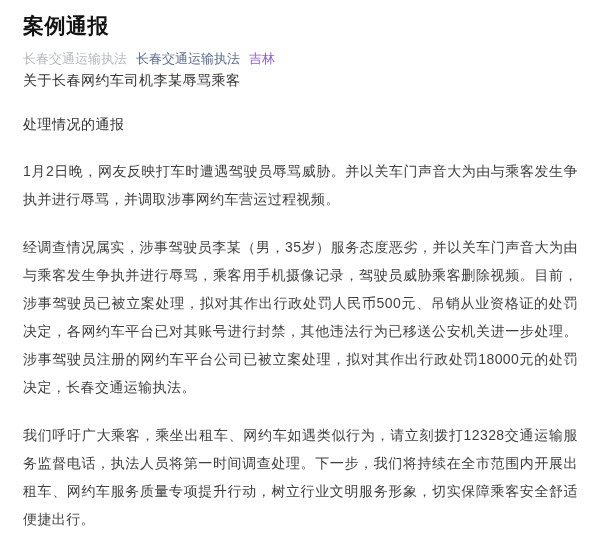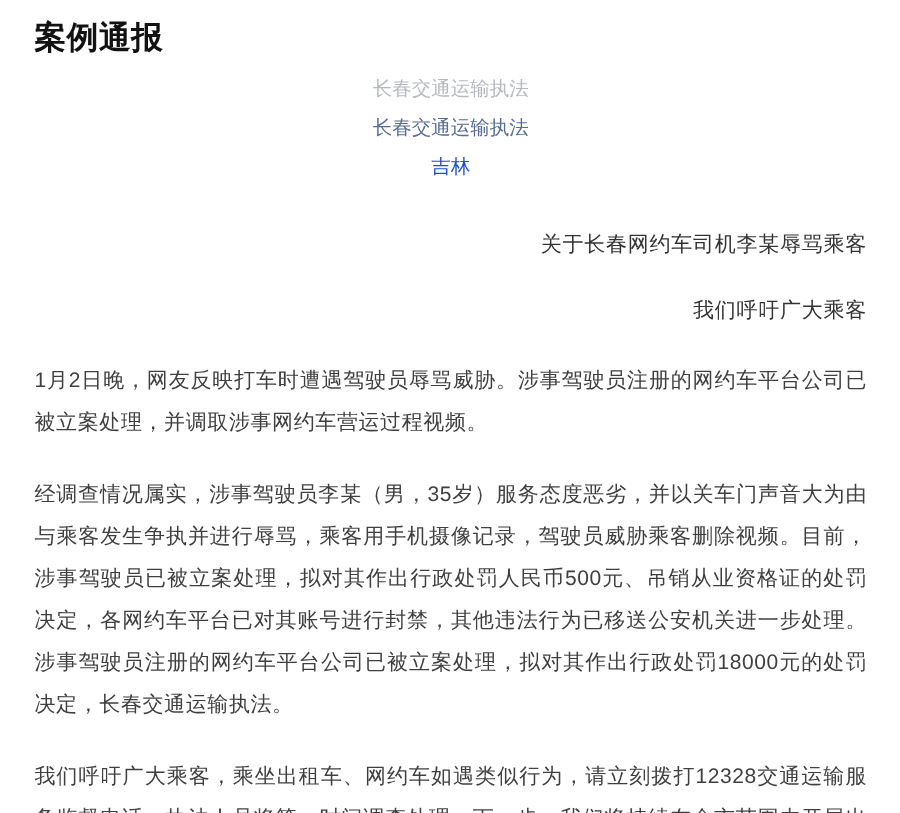--- a/index.html
+++ b/index.html
@@ -27,32 +27,30 @@
   }
   .byline {
     margin-top: 10px;
     font-size: 13px;
     line-height: 17px;
     color: #b5b9bf;
     display: flex;
     align-items: center;
     gap: 9px;
     white-space: nowrap;
-    flex-direction: column;
   }
   .byline .author { color: #b5b9bf; }
   .byline .account-link {
     color: #576b95;
     cursor: pointer;
   }
   .byline .datetime { color: #aeb2b8; }
-  .byline .location { color: #1d4ed8; }
+  .byline .location { color: #8b5cf6; }
   .article-title {
-    margin-top: 30px;
-    text-align: right;
+    text-align: left;
   }
   .article-title p {
     font-size: 14px;
     line-height: 26px;
     color: #333333;
     letter-spacing: 0.5px;
   }
   .article-title p + p { margin-top: 18px; }
   .article-body p {
     margin-top: 20px;
@@ -71,22 +69,22 @@
   <h1 class="page-title">案例通报</h1>
 
   <div class="byline">
     <span class="author">长春交通运输执法</span>
     <span class="account-link">长春交通运输执法</span>
     <span class="location">吉林</span>
   </div>
 
   <div class="article-title">
     <p>关于长春网约车司机李某辱骂乘客</p>
-    <p>我们呼吁广大乘客</p>
+    <p>处理情况的通报</p>
   </div>
 
   <div class="article-body">
-    <p>1月2日晚，网友反映打车时遭遇驾驶员辱骂威胁。涉事驾驶员注册的网约车平台公司已被立案处理，并调取涉事网约车营运过程视频。</p>
+    <p>1月2日晚，网友反映打车时遭遇驾驶员辱骂威胁。并以关车门声音大为由与乘客发生争执并进行辱骂，并调取涉事网约车营运过程视频。</p>
     <p>经调查情况属实，涉事驾驶员李某（男，35岁）服务态度恶劣，并以关车门声音大为由与乘客发生争执并进行辱骂，乘客用手机摄像记录，驾驶员威胁乘客删除视频。目前，涉事驾驶员已被立案处理，拟对其作出行政处罚人民币500元、吊销从业资格证的处罚决定，各网约车平台已对其账号进行封禁，其他违法行为已移送公安机关进一步处理。涉事驾驶员注册的网约车平台公司已被立案处理，拟对其作出行政处罚18000元的处罚决定，长春交通运输执法。</p>
     <p>我们呼吁广大乘客，乘坐出租车、网约车如遇类似行为，请立刻拨打12328交通运输服务监督电话，执法人员将第一时间调查处理。下一步，我们将持续在全市范围内开展出租车、网约车服务质量专项提升行动，树立行业文明服务形象，切实保障乘客安全舒适便捷出行。</p>
   </div>
 
 </div>
 
 </body></html>

